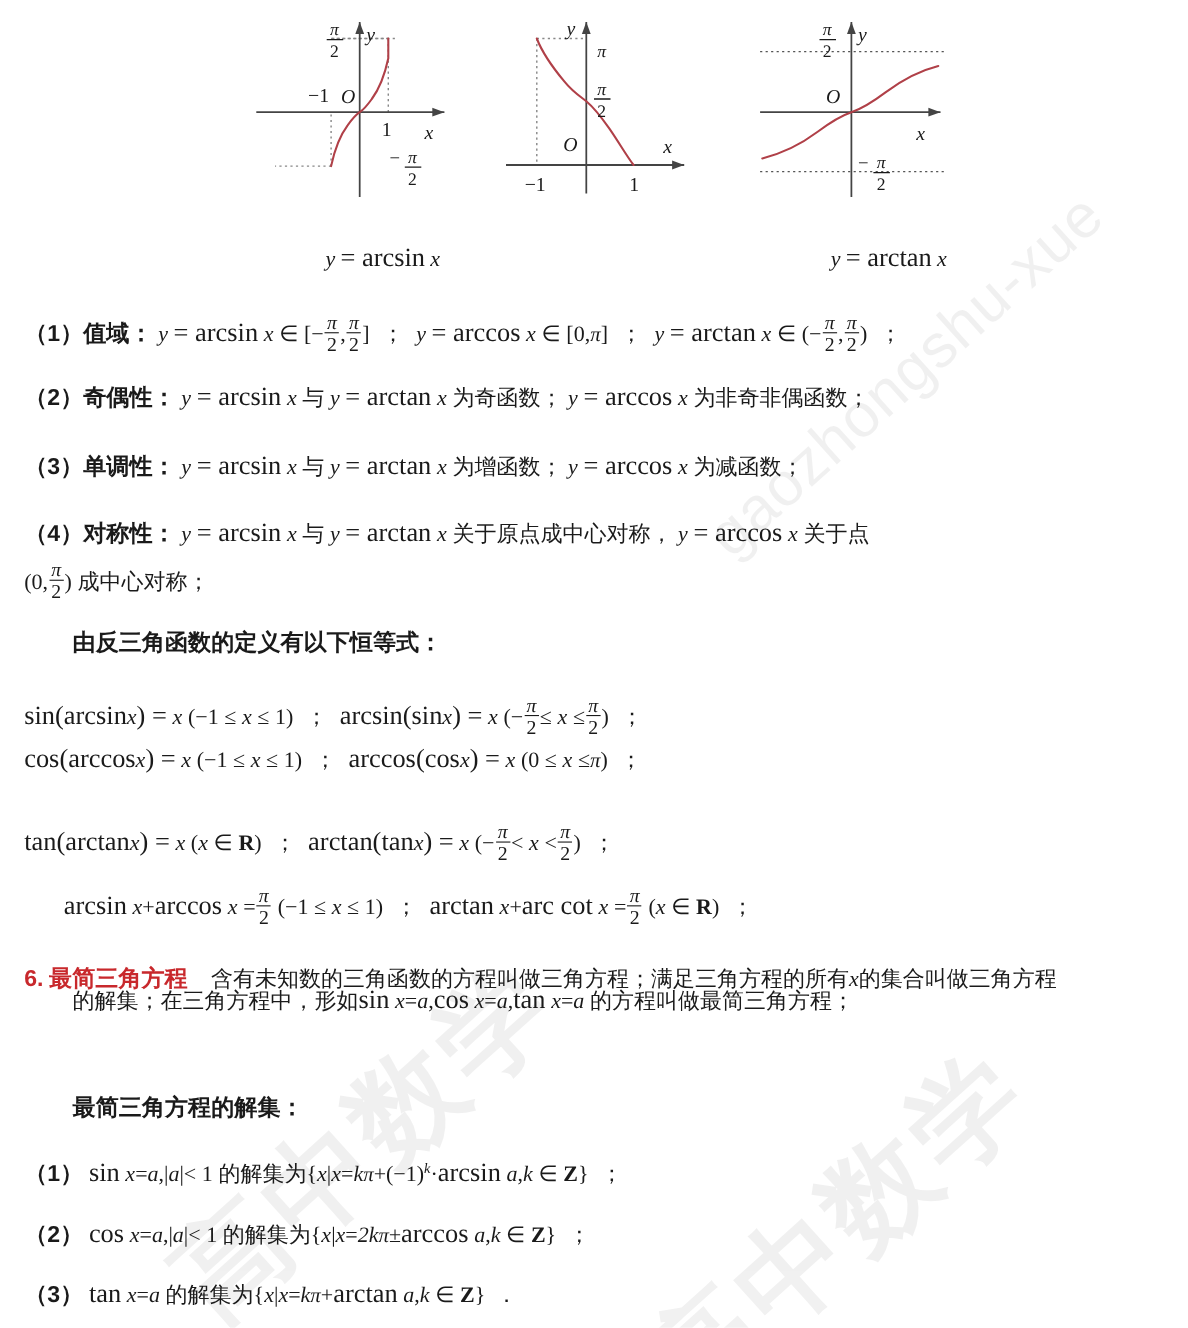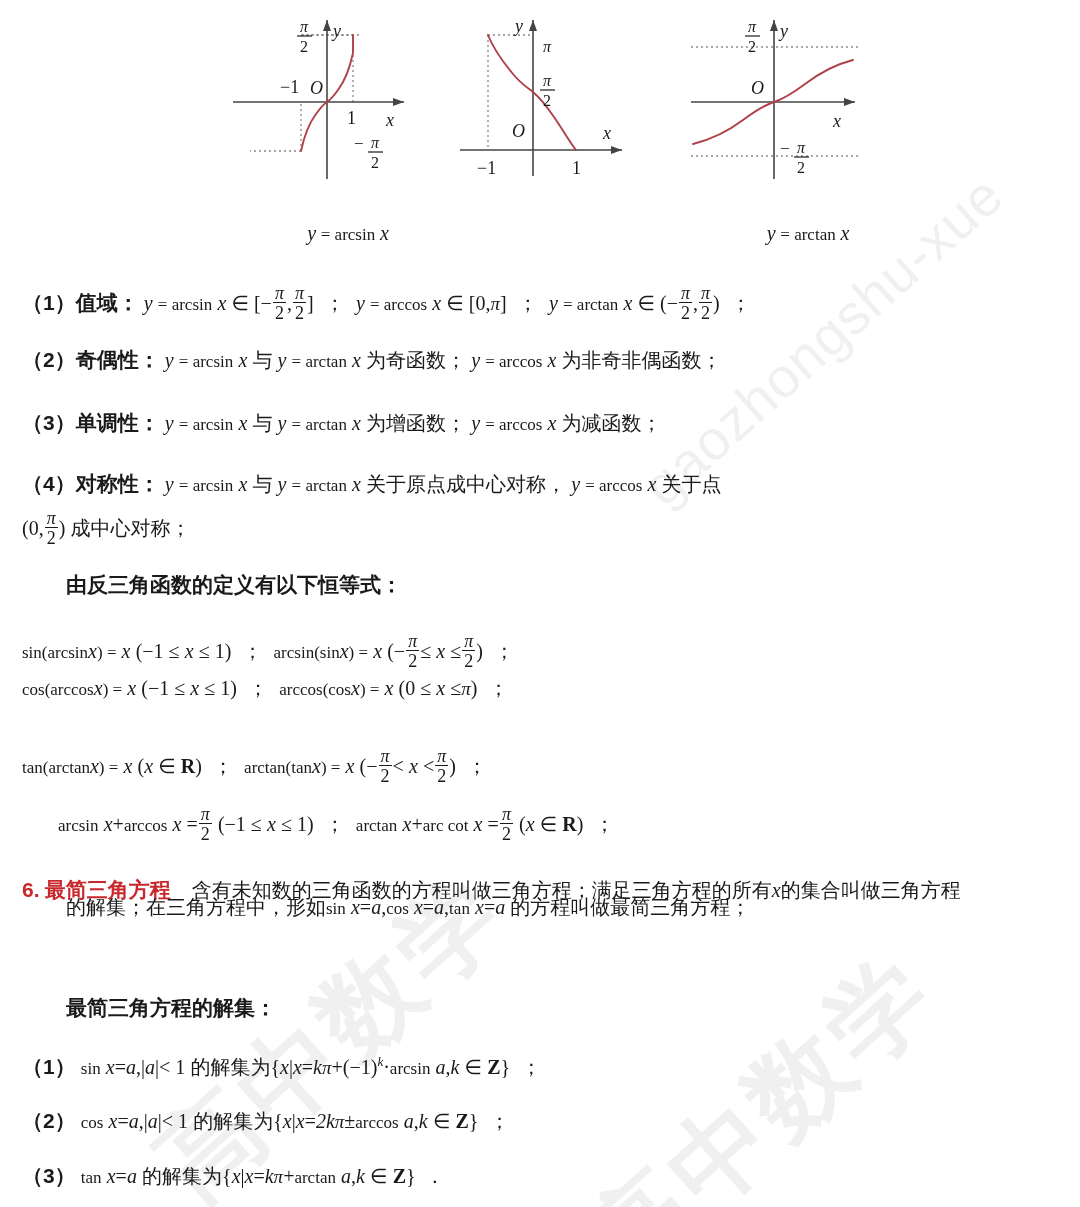--- a/index.html
+++ b/index.html
@@ -106,21 +106,21 @@
     font-size: 21px;
   }
   .mathit {
     font-family: "Liberation Serif", serif;
     font-style: italic;
     font-size: 20px;
   }
   .mathrm {
     font-family: "Liberation Serif", serif;
     font-style: normal;
-    font-size: 17px;
+    font-size: 24px;
   }
   .mathbf {
     font-family: "Liberation Serif", serif;
     font-weight: bold;
     font-style: normal;
     font-size: 20px;
   }
   .sym {
     font-family: "Liberation Serif", serif;
     font-style: normal;

